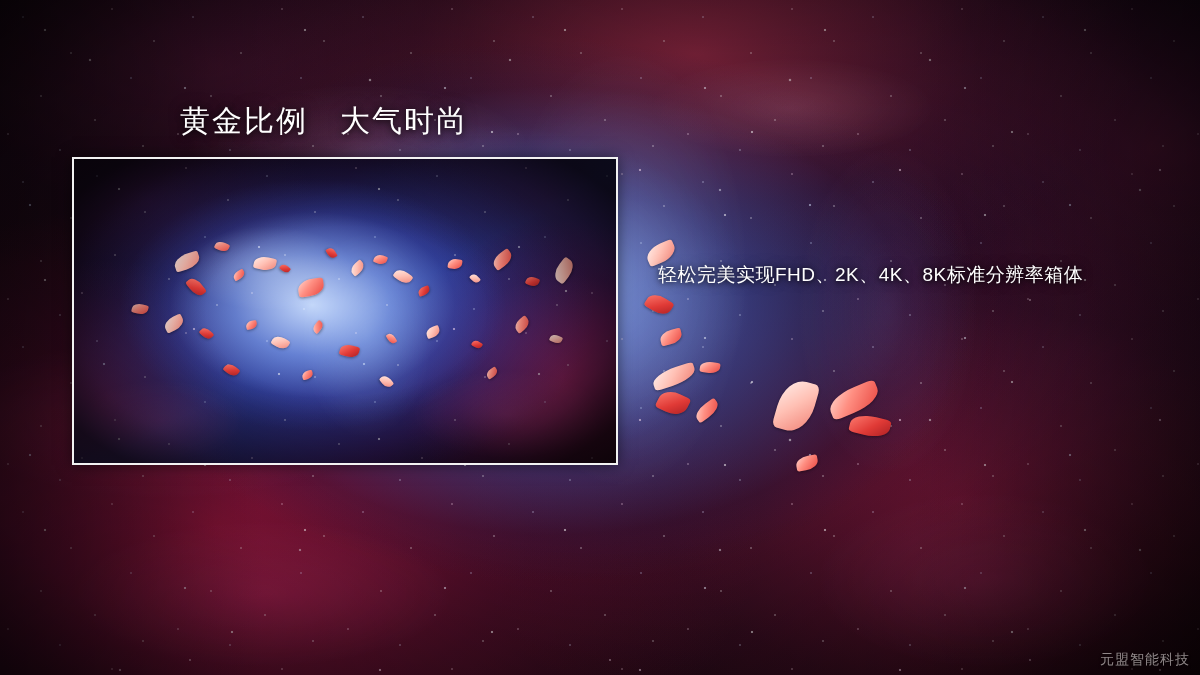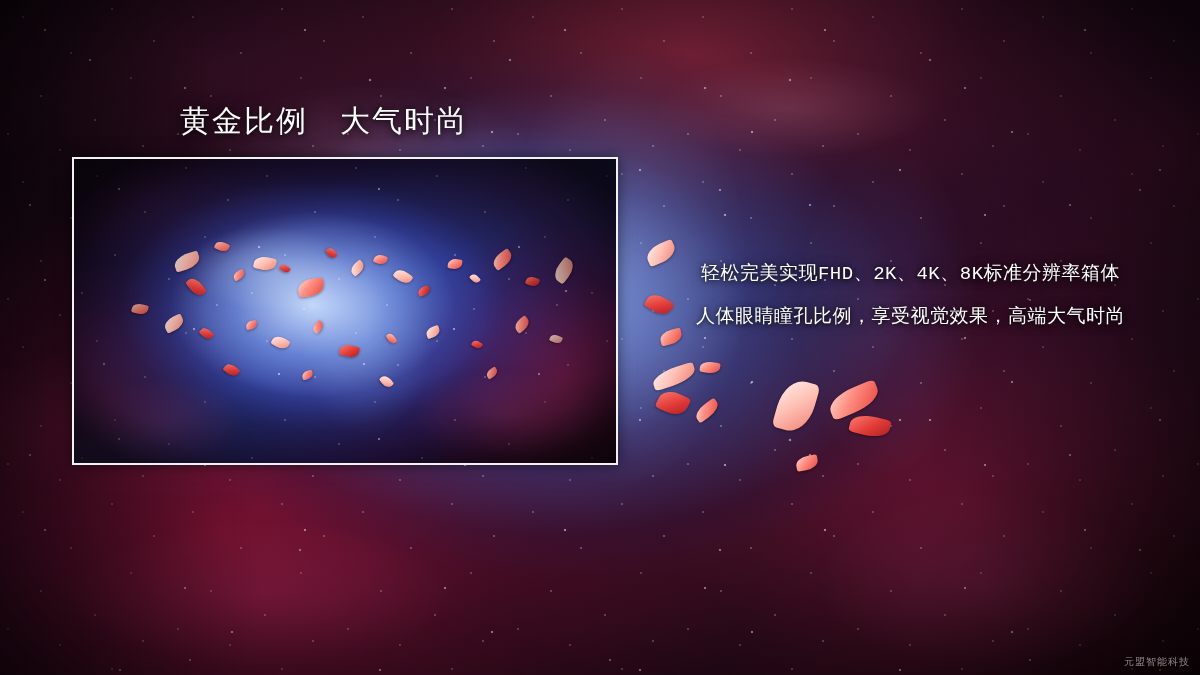--- a/index.html
+++ b/index.html
@@ -1,18 +1,18 @@
 <!DOCTYPE html>
 <html><head>
 <meta charset="utf-8">
 <style>
   html,body{margin:0;padding:0;background:#000;}
   #slide{
     position:relative;width:1200px;height:675px;overflow:hidden;
-    font-family:Liberation Mono, monospace;
+    font-family:Liberation Sans, sans-serif;
     background:#b91c1c;
   }
   .layer{position:absolute;inset:0;}
   
   .bg-base{
     background:
       radial-gradient(ellipse 520px 330px at 46% 46%, rgba(120,150,235,.85) 0%, rgba(70,90,180,.55) 38%, rgba(30,30,80,.20) 68%, rgba(0,0,0,0) 82%),
       radial-gradient(ellipse 360px 230px at 40% 44%, rgba(180,205,255,.60) 0%, rgba(110,140,230,.30) 45%, rgba(0,0,0,0) 75%),
       radial-gradient(ellipse 700px 420px at 18% 78%, rgba(205,25,70,.62) 0%, rgba(140,15,55,.34) 45%, rgba(0,0,0,0) 78%),
       radial-gradient(ellipse 620px 400px at 80% 74%, rgba(190,30,80,.46) 0%, rgba(110,18,55,.24) 48%, rgba(0,0,0,0) 80%),
@@ -114,29 +114,29 @@
   
   .petal{
     position:absolute;
     background:linear-gradient(135deg,#ffd9d2 0%,#ff8f82 42%,#e8453f 100%);
     border-radius:60% 14% 60% 14%;
     box-shadow:0 1px 3px rgba(0,0,0,.40);
   }
   .petal.pale{background:linear-gradient(135deg,#fff0ec 0%,#ffc0b4 48%,#f08074 100%);}
   .petal.deep{background:linear-gradient(135deg,#ff7f73 0%,#e03a36 55%,#a81e22 100%);}
   
-  #body-text{position:absolute;left:696px;top:253px;white-space:pre;text-align:center;}
+  #body-text{position:absolute;left:658px;top:253px;white-space:pre;}
   #body-text .line{
     color:#ffffff;font-size:19px;line-height:43px;letter-spacing:.5px;
     text-shadow:0 1px 5px rgba(0,0,0,.85), 0 0 12px rgba(0,0,0,.55);
   }
   
   #watermark{
     position:absolute;right:10px;bottom:6px;
-    color:rgba(222,214,214,.62);font-size:10px;letter-spacing:1px;
+    color:rgba(222,214,214,.62);font-size:14px;letter-spacing:1px;
     text-shadow:0 1px 3px rgba(0,0,0,.6);
   }
 </style>
 </head>
 <body>
 
 <div id="slide">
 
   <div class="layer bg-base"></div>
   <div class="layer bg-wisp"></div>
@@ -197,17 +197,17 @@
       <div class="petal pale" style="left: 652px; top: 368px; width: 44px; height: 17px; transform: rotate(-18deg);"></div>
       <div class="petal" style="left: 700px; top: 362px; width: 20px; height: 11px; transform: rotate(8deg);"></div>
       <div class="petal deep" style="left: 658px; top: 392px; width: 30px; height: 22px; transform: rotate(26deg);"></div>
       <div class="petal" style="left: 694px; top: 404px; width: 26px; height: 13px; transform: rotate(-36deg);"></div>
       <div class="petal pale" style="left: 778px; top: 380px; width: 36px; height: 52px; transform: rotate(16deg);"></div>
       <div class="petal" style="left: 828px; top: 388px; width: 52px; height: 24px; transform: rotate(-22deg);"></div>
       <div class="petal deep" style="left: 850px; top: 416px; width: 40px; height: 20px; transform: rotate(14deg);"></div>
       <div class="petal" style="left: 796px; top: 456px; width: 22px; height: 14px; transform: rotate(-10deg);"></div>
     </div>
 
-  <div id="body-text"><div class="line">轻松完美实现FHD、2K、4K、8K标准分辨率箱体</div><div class="line">人体眼睛瞳孔比例，享受视觉效果，高端大气时尚</div></div>
+  <div id="body-text"><div class="line">轻松完美实现FHD、2K、4K、8K标准分辨率箱体</div></div>
 
   <div id="watermark">元盟智能科技</div>
 
 </div>
 
 </body></html>

